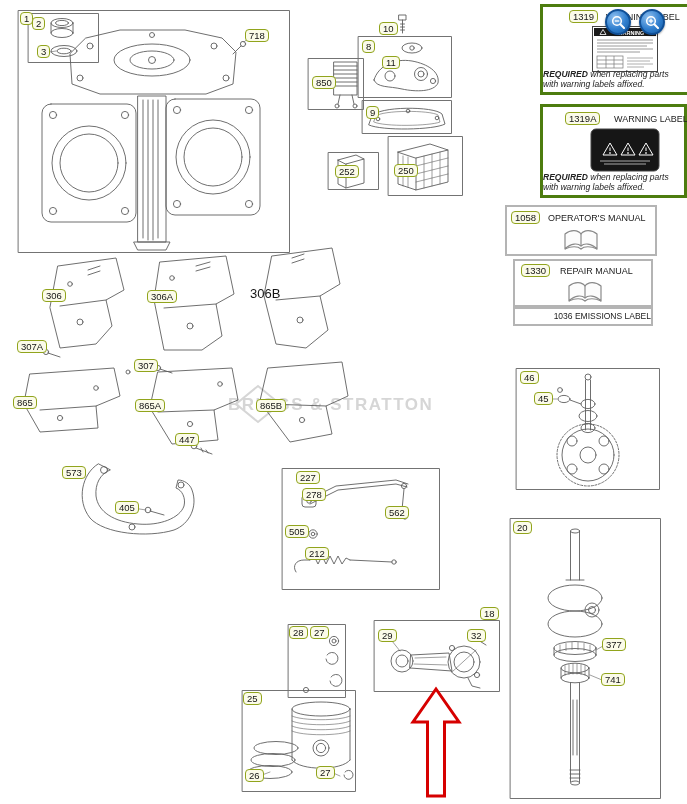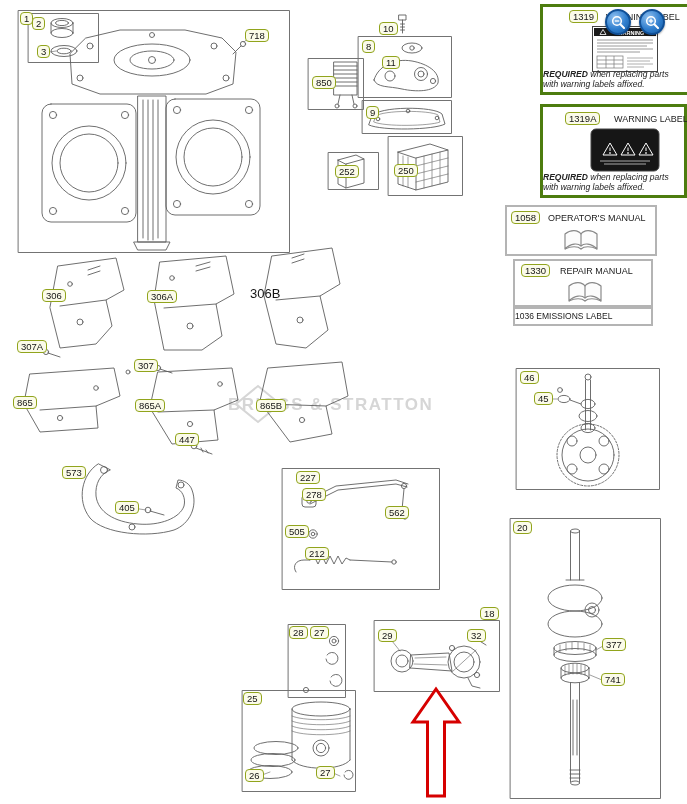--- a/index.html
+++ b/index.html
@@ -25,21 +25,21 @@
   .plain-label { position:absolute; z-index:3; font-size:13px; color:#151515; white-space:nowrap; }
 
   .panel { position:absolute; z-index:2; background:#fff; }
   .warning-panel { border:3px solid #4d7c0f;margin-left:40px; }
   .manual-panel { border:2px solid #b4b4b4; }
   .panel-title { position:absolute; font-size:9px; color:#1a1a1a; white-space:nowrap; }
   .abs { position:absolute; }
   .required-text { position:absolute; left:0; right:0; bottom:3px; 
     font-size:8.5px; font-style:italic; color:#222; line-height:10px; }
   .req-bold { font-weight:bold; }
-  .center-row { width:100%; height:100%; text-align:left; font-size:8.5px; color:#1a1a1a; line-height:14px; }
+  .center-row { width:100%; height:100%; text-align:right; font-size:8.5px; color:#1a1a1a; line-height:14px; }
 
   .zoom-btn { position:absolute; z-index:4; width:26px; height:26px; border-radius:50%;
     background:radial-gradient(circle at 35% 30%, #8fc0ef 0%, var(--zoom-button,#2f7ece) 55%, #155a9e 100%);
     border:2px solid #104f96; display:flex; align-items:center; justify-content:center;
     cursor:pointer; box-shadow:0 1px 2px rgba(0,0,0,.35); }
 </style>
 </head>
 <body>
 
 <div class="canvas">

